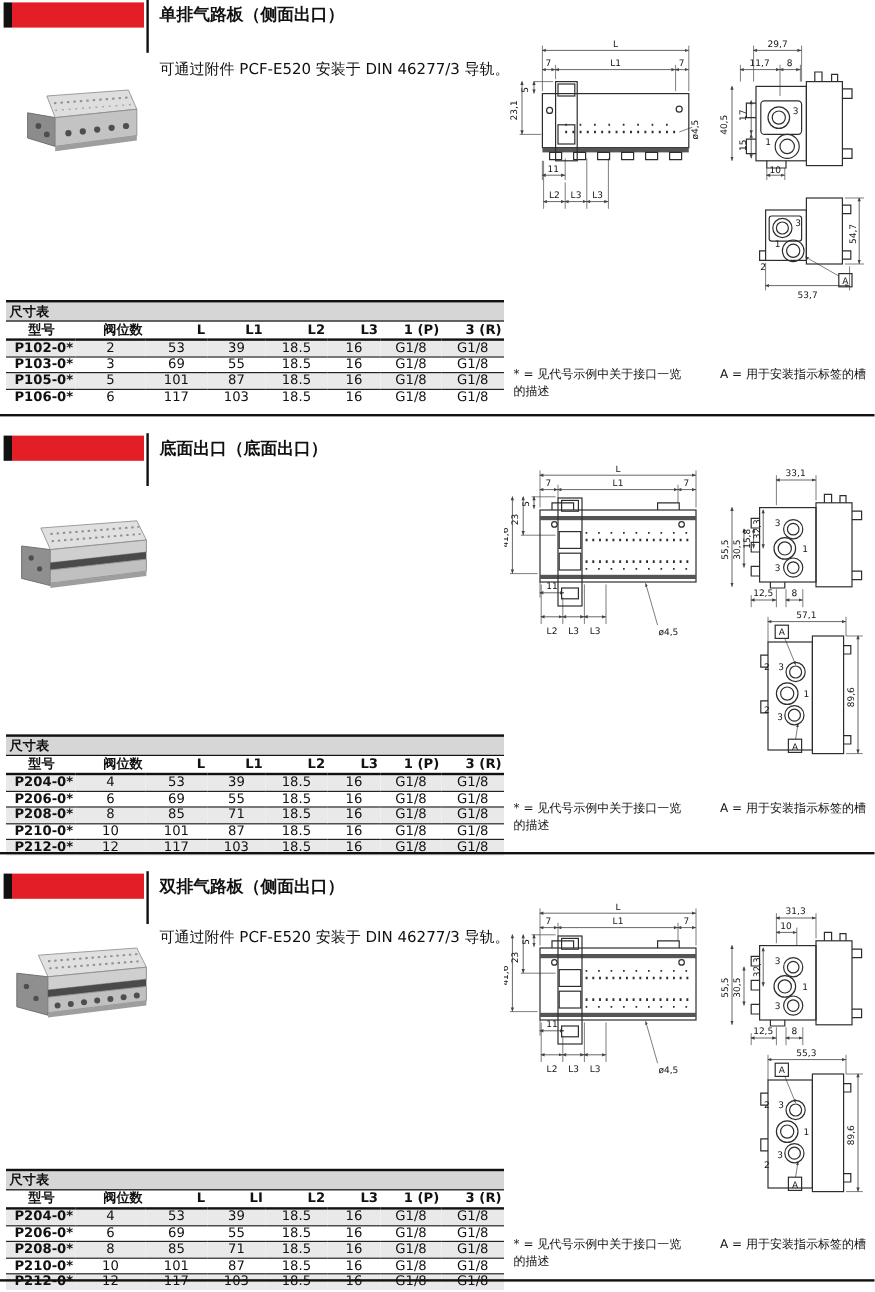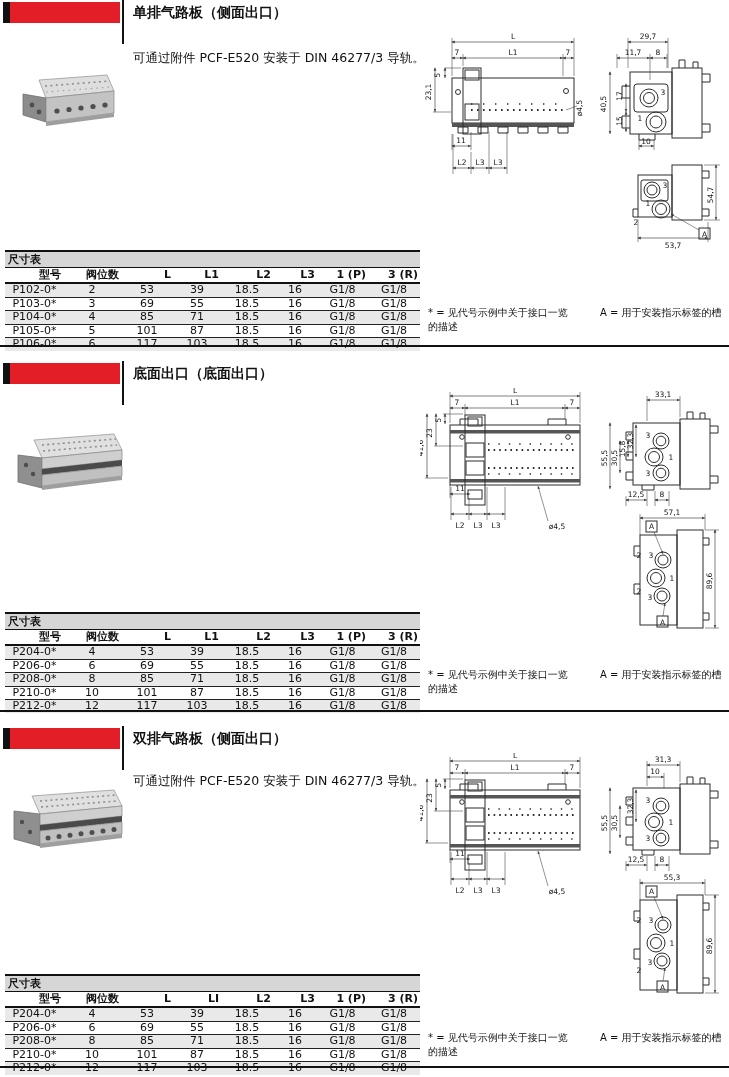--- a/index.html
+++ b/index.html
@@ -12,23 +12,23 @@
   .sec-title{position:absolute;font-size:14px;font-weight:bold;white-space:nowrap}
   .sec-sub{position:absolute;font-size:12.5px;white-space:nowrap}
   
   .rule{position:absolute;left:0;width:729px;height:2px;background:#111}
   
   .tblwrap{position:absolute;left:5px;width:415px}
   .t-cap{background:#d6d6d6;border-top:2px solid #111;border-bottom:1px solid #111;
          font-weight:bold;font-size:11px;padding:1px 0 1px 3px;line-height:13px}
   table{border-collapse:collapse;width:100%;font-size:11px;table-layout:fixed}
   thead th{font-weight:bold;border-bottom:2px solid #111;padding:1px 2px;line-height:12px;text-align:right}
-  thead th:first-child{text-align:right;padding-left:3px}
+  thead th:first-child{text-align:center;padding-left:3px}
   tbody td{text-align:center;padding:0 2px;line-height:12.5px;height:12.5px}
-  tbody td:first-child{text-align:center;font-weight:normal;padding-left:3px}
+  tbody td:first-child{text-align:right;font-weight:bold;padding-left:3px}
   tbody tr{border-top:1px solid #222}
   tbody tr:nth-child(odd){background:#e9e9e9}
   
   .fnote{position:absolute;font-size:10px;line-height:1.35;white-space:nowrap}
   
   svg.drawing{position:absolute}
   .bl{stroke:#2d2d2d;stroke-width:1;fill:none}
   .dm{stroke:#4a4a4a;stroke-width:.6;fill:none}
   .ar{stroke:#4a4a4a;stroke-width:.7;fill:none;marker-start:url(#as);marker-end:url(#ae)}
   .dots{stroke:#2d2d2d;fill:none}
@@ -236,30 +236,20 @@
             <td>18.5</td>
             <td>16</td>
             <td>G1/8</td>
             <td>G1/8</td>
           </tr>
           <tr>
             <td>P103-0*</td>
             <td>3</td>
             <td>69</td>
             <td>55</td>
-            <td>18.5</td>
-            <td>16</td>
-            <td>G1/8</td>
-            <td>G1/8</td>
-          </tr>
-          <tr>
-            <td>P104-0*</td>
-            <td>4</td>
-            <td>85</td>
-            <td>71</td>
             <td>18.5</td>
             <td>16</td>
             <td>G1/8</td>
             <td>G1/8</td>
           </tr>
           <tr>
             <td>P105-0*</td>
             <td>5</td>
             <td>101</td>
             <td>87</td>

